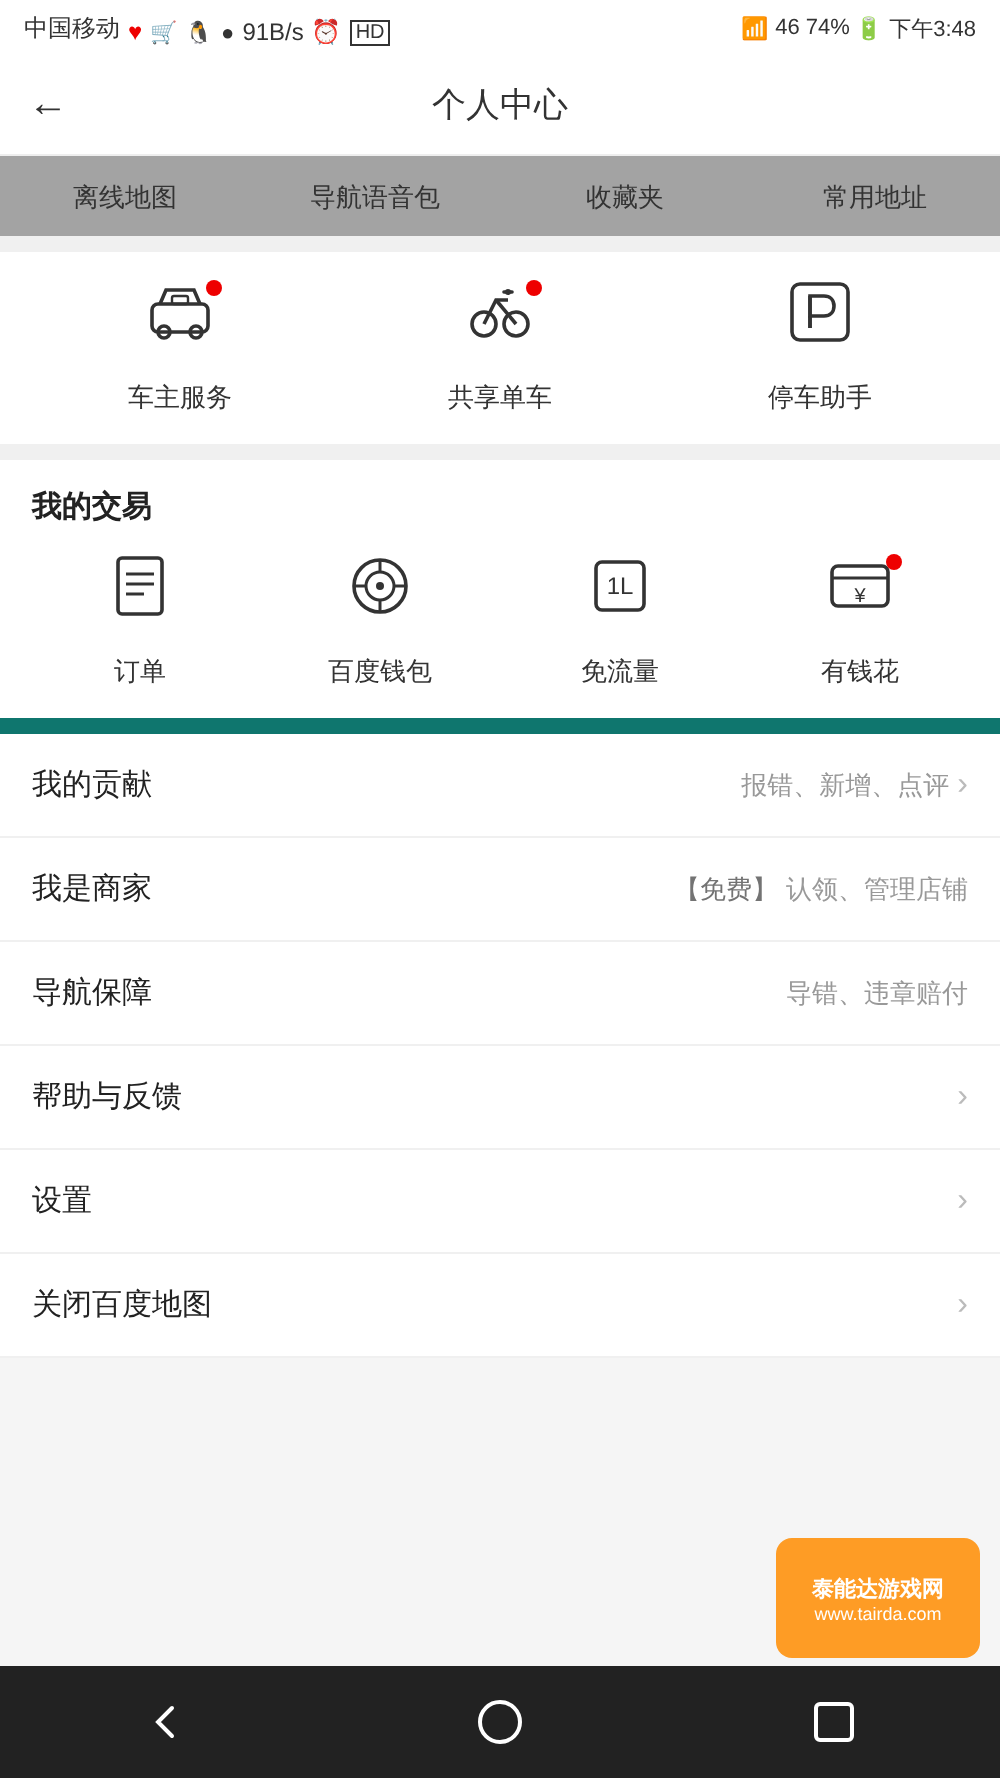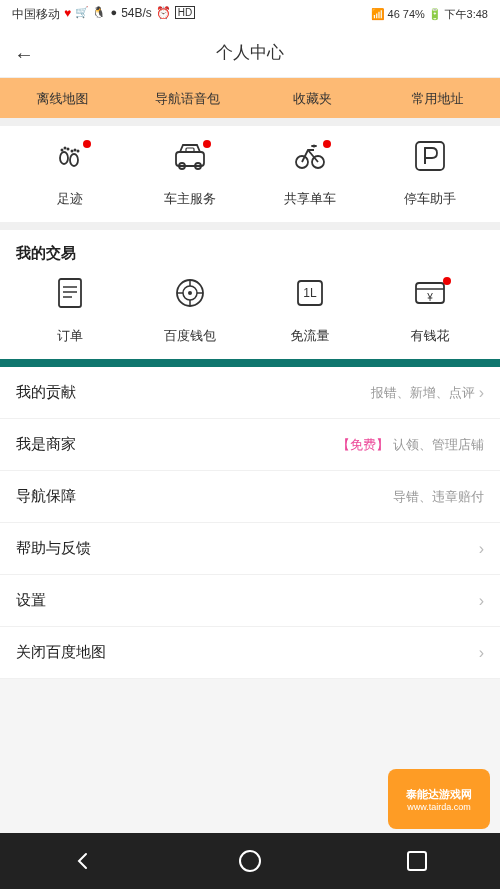--- a/index.html
+++ b/index.html
@@ -16,21 +16,21 @@
     .status-bar {
       background: #fff;
       height: 28px;
       display: flex;
       align-items: center;
       justify-content: space-between;
       padding: 0 12px;
       font-size: 12px;
       color: #333;
     }
-    .status-left { display: flex; align-items: flex-start; gap: 4px; }
+    .status-left { display: flex; align-items: flex-end; gap: 4px; }
     .status-right { display: flex; align-items: center; gap: 3px; font-size: 11px; }
 
     
     .header {
       background: #fff;
       height: 50px;
       display: flex;
       align-items: center;
       justify-content: center;
       position: relative;
@@ -44,21 +44,21 @@
       cursor: pointer;
     }
     .header-title {
       font-size: 17px;
       color: #333;
       font-weight: 500;
     }
 
     
     .quick-nav {
-      background: #fdba74;
+      background: #a3a3a3;
       display: flex;
       padding: 12px 0 10px;
       border-bottom: 8px solid #f0f0f0;
     }
     .quick-nav-item {
       flex: 1;
       display: flex;
       align-items: center;
       justify-content: center;
       font-size: 13px;
@@ -152,21 +152,21 @@
       align-items: center;
       gap: 4px;
       color: #999;
       font-size: 13px;
     }
     .list-item-right .chevron {
       font-size: 16px;
       color: #bbb;
     }
     .highlight-text {
-      color: #ec4899;
+      color: #737373;
     }
 
     
     .bottom-nav {
       position: absolute;
       bottom: 0;
       left: 0;
       width: 500px;
       height: 56px;
       background: #222;
@@ -205,21 +205,21 @@
 </head>
 <body>
 
 <div class="status-bar">
   <div class="status-left">
     <span>中国移动</span>
     <span style="color:#e00;font-size:12px;">♥</span>
     <span style="font-size:11px;">🛒</span>
     <span style="font-size:11px;">🐧</span>
     <span style="font-size:11px;">●</span>
-    <span>54B/s</span>
+    <span>91B/s</span>
     <span>⏰</span>
     <span style="border:1px solid #333;padding:0 2px;font-size:10px;">HD</span>
   </div>
   <div class="status-right">
     <span>📶</span>
     <span>46</span>
     <span>74%</span>
     <span>🔋</span>
     <span>下午3:48</span>
   </div>
@@ -241,36 +241,20 @@
     <span>收藏夹</span>
   </div>
   <div class="quick-nav-item">
     <span>常用地址</span>
   </div>
 </div>
 
 <div class="icon-section">
   <div class="icon-grid">
 
-    <div class="icon-item">
-      <div class="icon-wrapper">
-        <svg viewBox="0 0 36 36" fill="none" xmlns="http://www.w3.org/2000/svg">
-          <ellipse cx="12" cy="20" rx="4" ry="6" stroke="#333" stroke-width="1.8" fill="none"></ellipse>
-          <ellipse cx="22" cy="22" rx="4" ry="6" stroke="#333" stroke-width="1.8" fill="none"></ellipse>
-          <circle cx="10" cy="12" r="1.5" fill="#333"></circle>
-          <circle cx="13" cy="10" r="1.5" fill="#333"></circle>
-          <circle cx="16" cy="11" r="1.5" fill="#333"></circle>
-          <circle cx="20" cy="13" r="1.5" fill="#333"></circle>
-          <circle cx="23" cy="12" r="1.5" fill="#333"></circle>
-          <circle cx="26" cy="13" r="1.5" fill="#333"></circle>
-        </svg>
-        <div class="red-dot"></div>
-      </div>
-      <span class="icon-label">足迹</span>
-    </div>
 
     <div class="icon-item">
       <div class="icon-wrapper">
         <svg viewBox="0 0 36 36" fill="none" xmlns="http://www.w3.org/2000/svg">
           <rect x="4" y="14" width="28" height="14" rx="3" stroke="#333" stroke-width="1.8" fill="none"></rect>
           <path d="M8 14 L11 7 H25 L28 14" stroke="#333" stroke-width="1.8" fill="none"></path>
           <circle cx="10" cy="28" r="3" stroke="#333" stroke-width="1.8" fill="none"></circle>
           <circle cx="26" cy="28" r="3" stroke="#333" stroke-width="1.8" fill="none"></circle>
           <rect x="14" y="10" width="8" height="4" rx="1" stroke="#333" stroke-width="1.2" fill="none"></rect>
         </svg>

